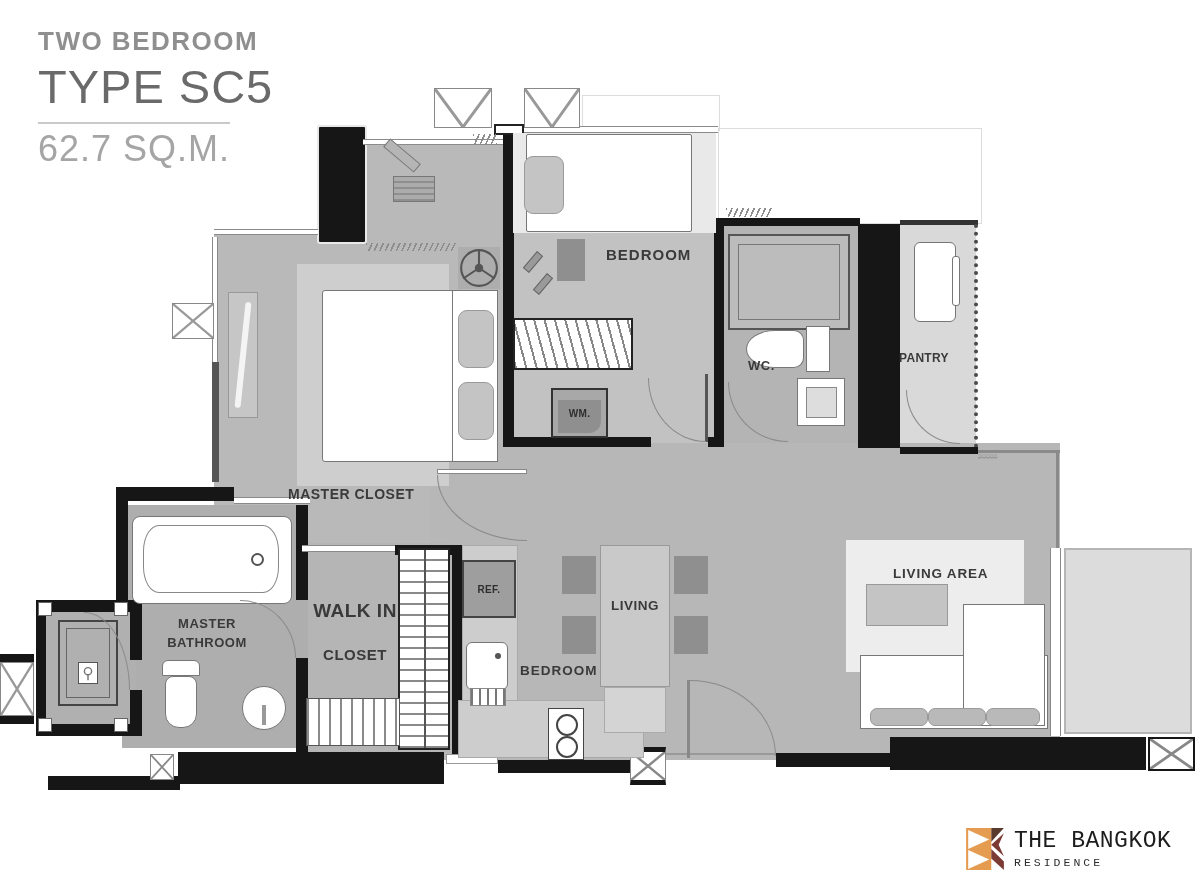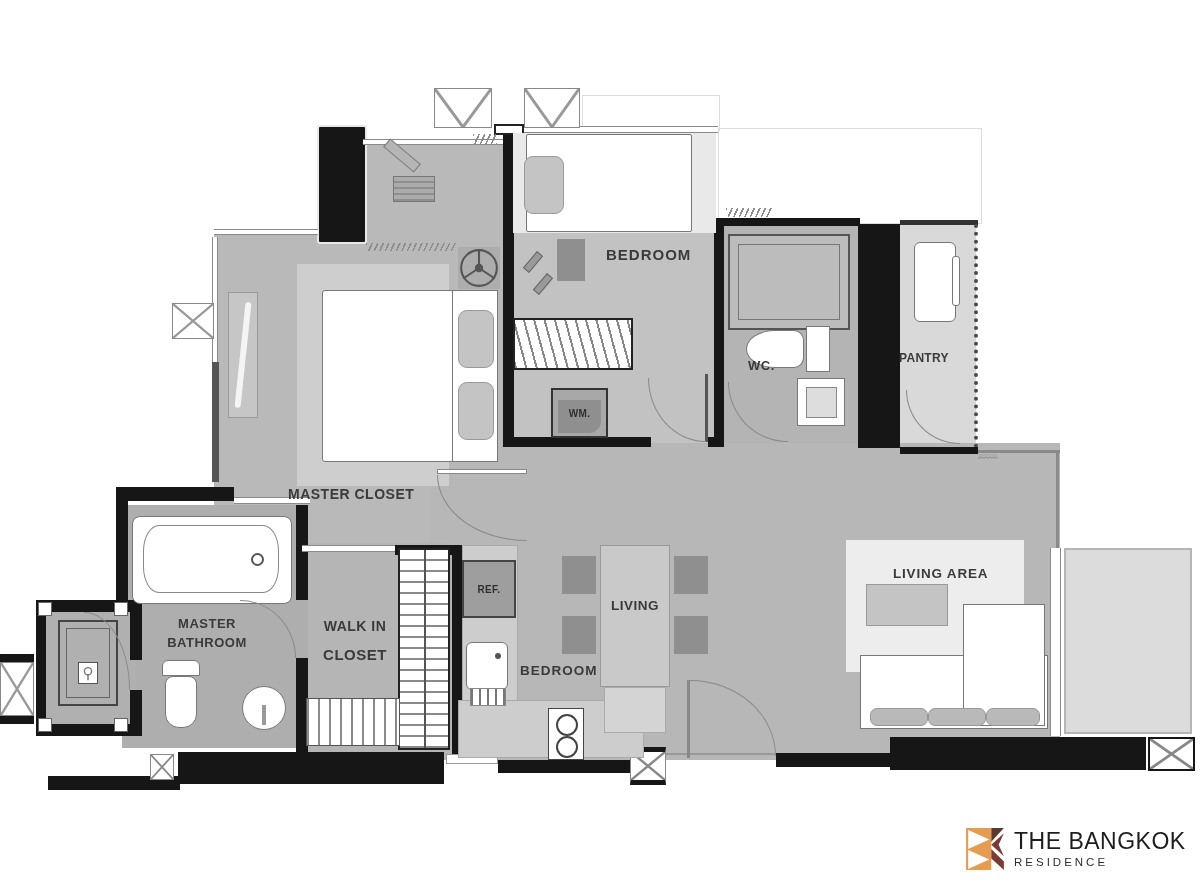--- a/index.html
+++ b/index.html
@@ -18,32 +18,38 @@
   .xbox svg{display:block;width:100%;height:100%;}
   .arc{position:absolute;box-sizing:border-box;border:0 solid #8a8a8a;}
   .hatch{position:absolute;background:repeating-linear-gradient(115deg,#8d8d8d 0 1.5px,transparent 1.5px 5px);}
   .pillow{position:absolute;background:#c4c4c4;border:1px solid #9a9a9a;border-radius:9px;}
   .titleblock{position:absolute;left:38px;top:26px;}
   .t-sub{font-size:26px;color:#8f8f8f;font-weight:600;letter-spacing:1.5px;}
   .t-main{font-size:47px;color:#6a6a6a;font-weight:500;letter-spacing:1px;margin-top:2px;}
   .t-line{width:192px;height:2px;background:#c9c9c9;margin:8px 0 4px 0;}
   .t-area{font-size:36px;color:#a5a5a5;font-weight:400;letter-spacing:1px;}
   .logo{position:absolute;left:966px;top:828px;display:flex;align-items:flex-start;}
-  .logo-text{margin-left:10px;}
+  .logo-text{margin-left:10px;font-family:Liberation Mono, monospace;}
   .logo-l1{font-size:23px;color:#1d1d1d;font-weight:500;letter-spacing:.5px;line-height:26px;}
   .logo-l2{font-size:11.5px;color:#2e2e2e;font-weight:500;letter-spacing:3px;margin-top:2px;}
   .cushion{position:absolute;background:#b9b9b9;border:1px solid #999;border-radius:7px;}
   .chair{position:absolute;background:#8f8f8f;}
   .cornerbox{position:absolute;background:#fff;border:1.5px solid #666;box-sizing:border-box;}
 </style>
 </head>
 <body>
 
 <div class="canvas">
 
+  <div class="titleblock">
+    <div class="t-sub">TWO BEDROOM</div>
+    <div class="t-main">TYPE SC5</div>
+    <div class="t-line"></div>
+    <div class="t-area">62.7 SQ.M.</div>
+  </div>
 
   <div class="floor" style="left:363px;top:145px;width:140px;height:96px;background:#b9b9b9;"></div>
   <div class="floor" style="left:214px;top:233px;width:298px;height:310px;background:#b9b9b9;"></div>
   <div class="floor" style="left:513px;top:133px;width:203px;height:310px;background:#c2c2c2;"></div>
   <div class="floor" style="left:723px;top:226px;width:135px;height:217px;background:#b4b4b4;"></div>
   <div class="floor" style="left:900px;top:224px;width:76px;height:224px;background:#d9d9d9;"></div>
   <div class="floor" style="left:430px;top:443px;width:630px;height:317px;background:#b7b7b7;"></div>
   <div class="floor" style="left:300px;top:543px;width:152px;height:212px;background:#b5b5b5;"></div>
   <div class="floor" style="left:122px;top:505px;width:186px;height:243px;background:#aeaeae;"></div>
   <div class="floor" style="left:40px;top:606px;width:96px;height:130px;background:#b0b0b0;"></div>
@@ -243,21 +249,21 @@
   <div class="cushion" style="left:870px;top:708px;width:56px;height:16px;"></div>
   <div class="cushion" style="left:928px;top:708px;width:56px;height:16px;"></div>
   <div class="cushion" style="left:986px;top:708px;width:52px;height:16px;"></div>
 
   <div class="lbl" style="left:288px;top:486px;font-size:14px;">MASTER CLOSET</div>
   <div class="lbl" style="left:606px;top:246px;font-size:15px;letter-spacing:1px;">BEDROOM</div>
   <div class="lbl" style="left:748px;top:358px;font-size:13px;">WC.</div>
   <div class="lbl" style="left:899px;top:351px;font-size:12px;letter-spacing:.3px;">PANTRY</div>
   <div class="lbl lbl-c" style="left:157px;top:616px;width:100px;font-size:13px;">MASTER</div>
   <div class="lbl lbl-c" style="left:157px;top:635px;width:100px;font-size:13px;">BATHROOM</div>
-  <div class="lbl lbl-c" style="left:305px;top:618px;width:100px;font-size:14px;">WALK IN</div>
+  <div class="lbl lbl-c" style="left:305px;top:600px;width:100px;font-size:19px;">WALK IN</div>
   <div class="lbl lbl-c" style="left:305px;top:646px;width:100px;font-size:15px;">CLOSET</div>
   <div class="lbl" style="left:893px;top:566px;font-size:13.5px;letter-spacing:.8px;">LIVING AREA</div>
   <div class="lbl lbl-c" style="left:602px;top:598px;width:66px;font-size:13.5px;">LIVING</div>
   <div class="lbl" style="left:520px;top:663px;font-size:13.5px;letter-spacing:1px;">BEDROOM</div>
   <div class="abs" style="left:978px;top:453px;font-size:7px;color:#9a9a9a;text-decoration:line-through;">20000</div>
 
   <div class="logo">
     <svg width="38" height="42" viewBox="0 0 36 40">
       <rect x="0" y="0" width="24" height="40" fill="#E59C50"></rect>
       <polygon points="2,2 22,11 2,20" fill="#ffffff"></polygon>

